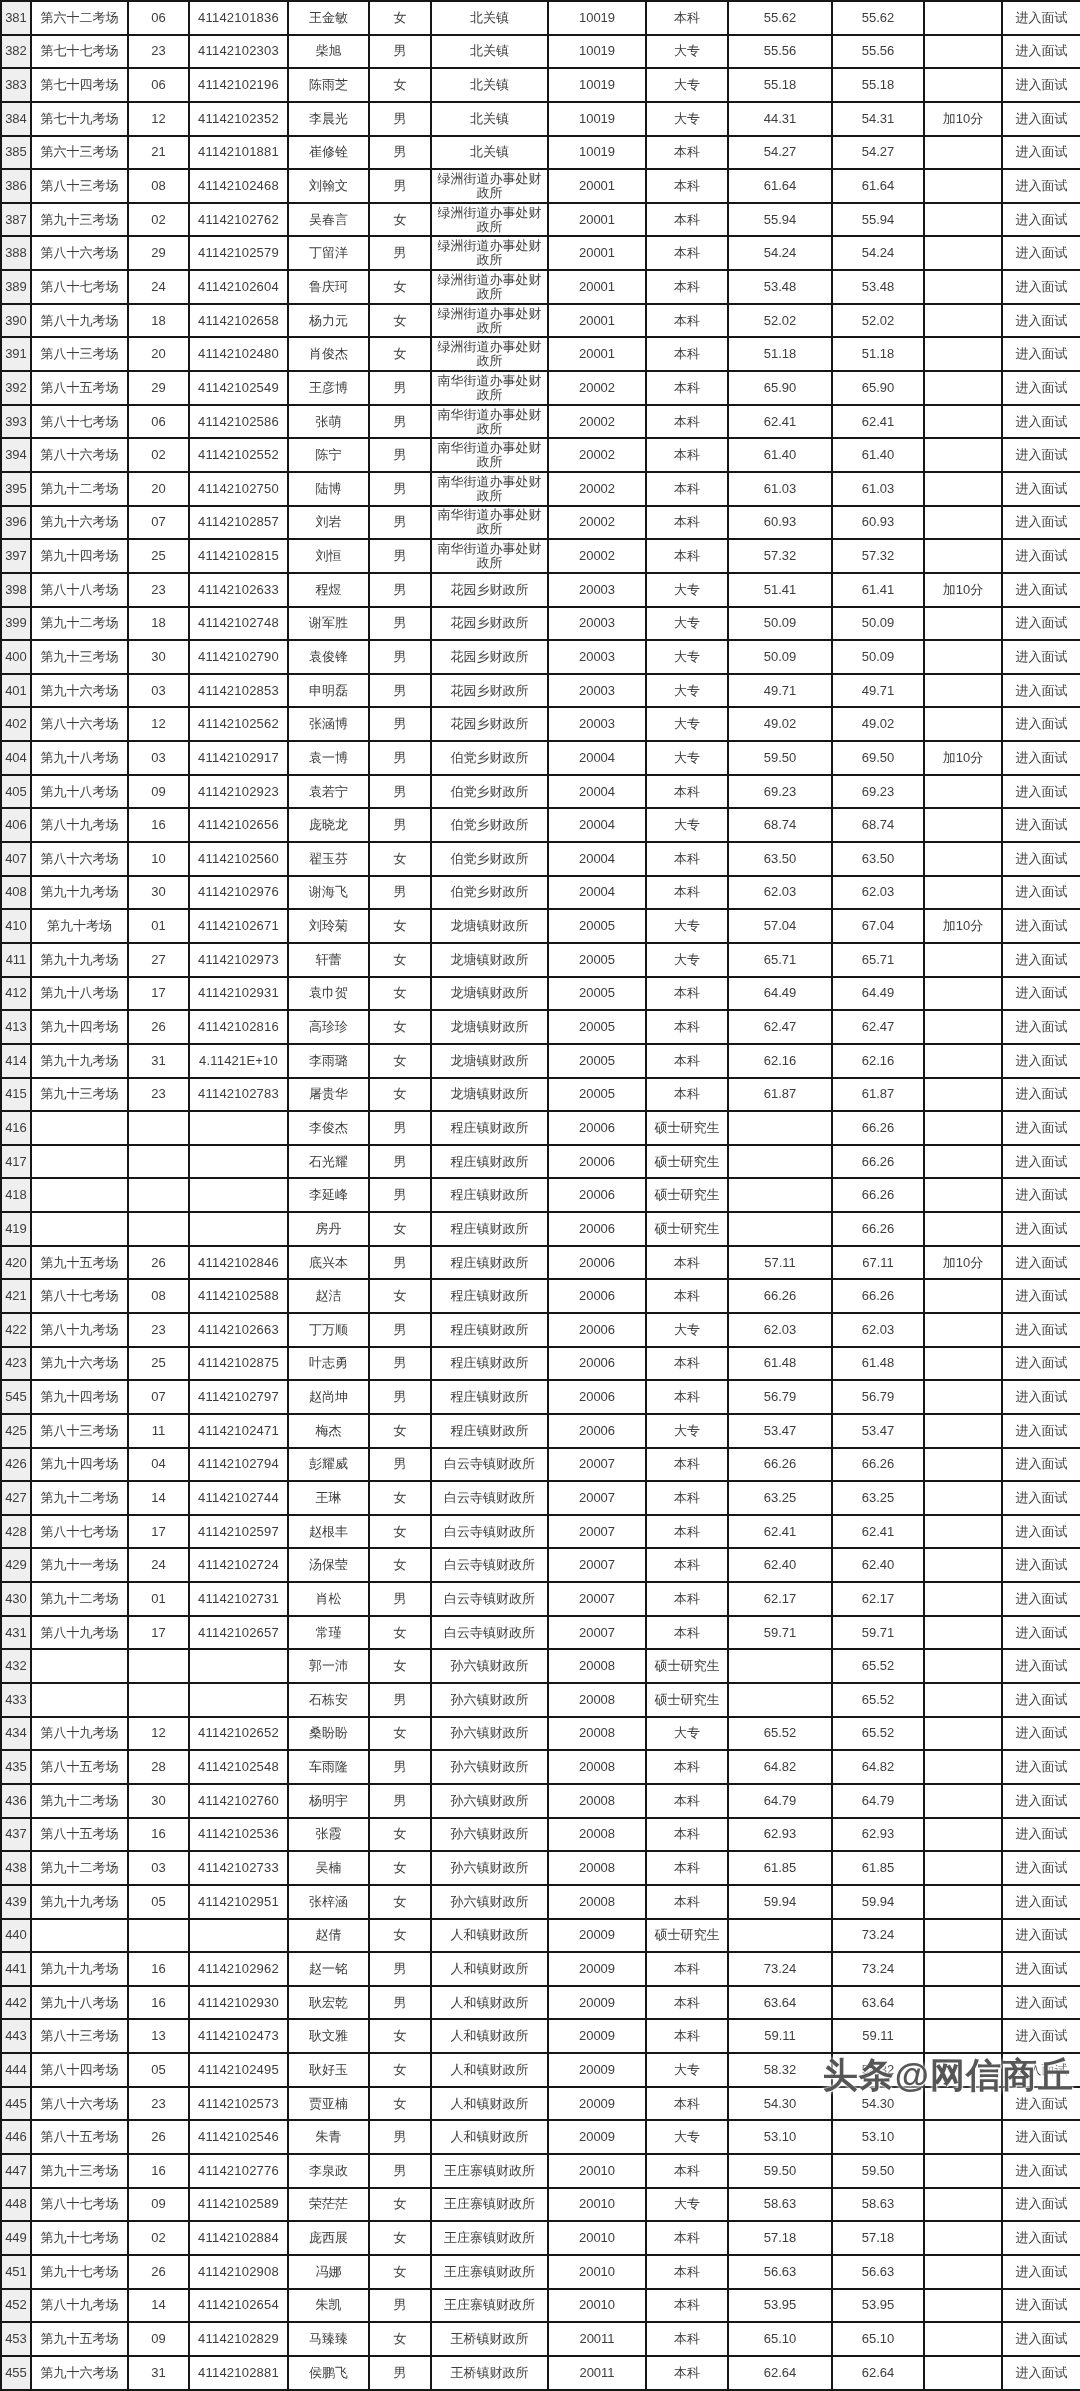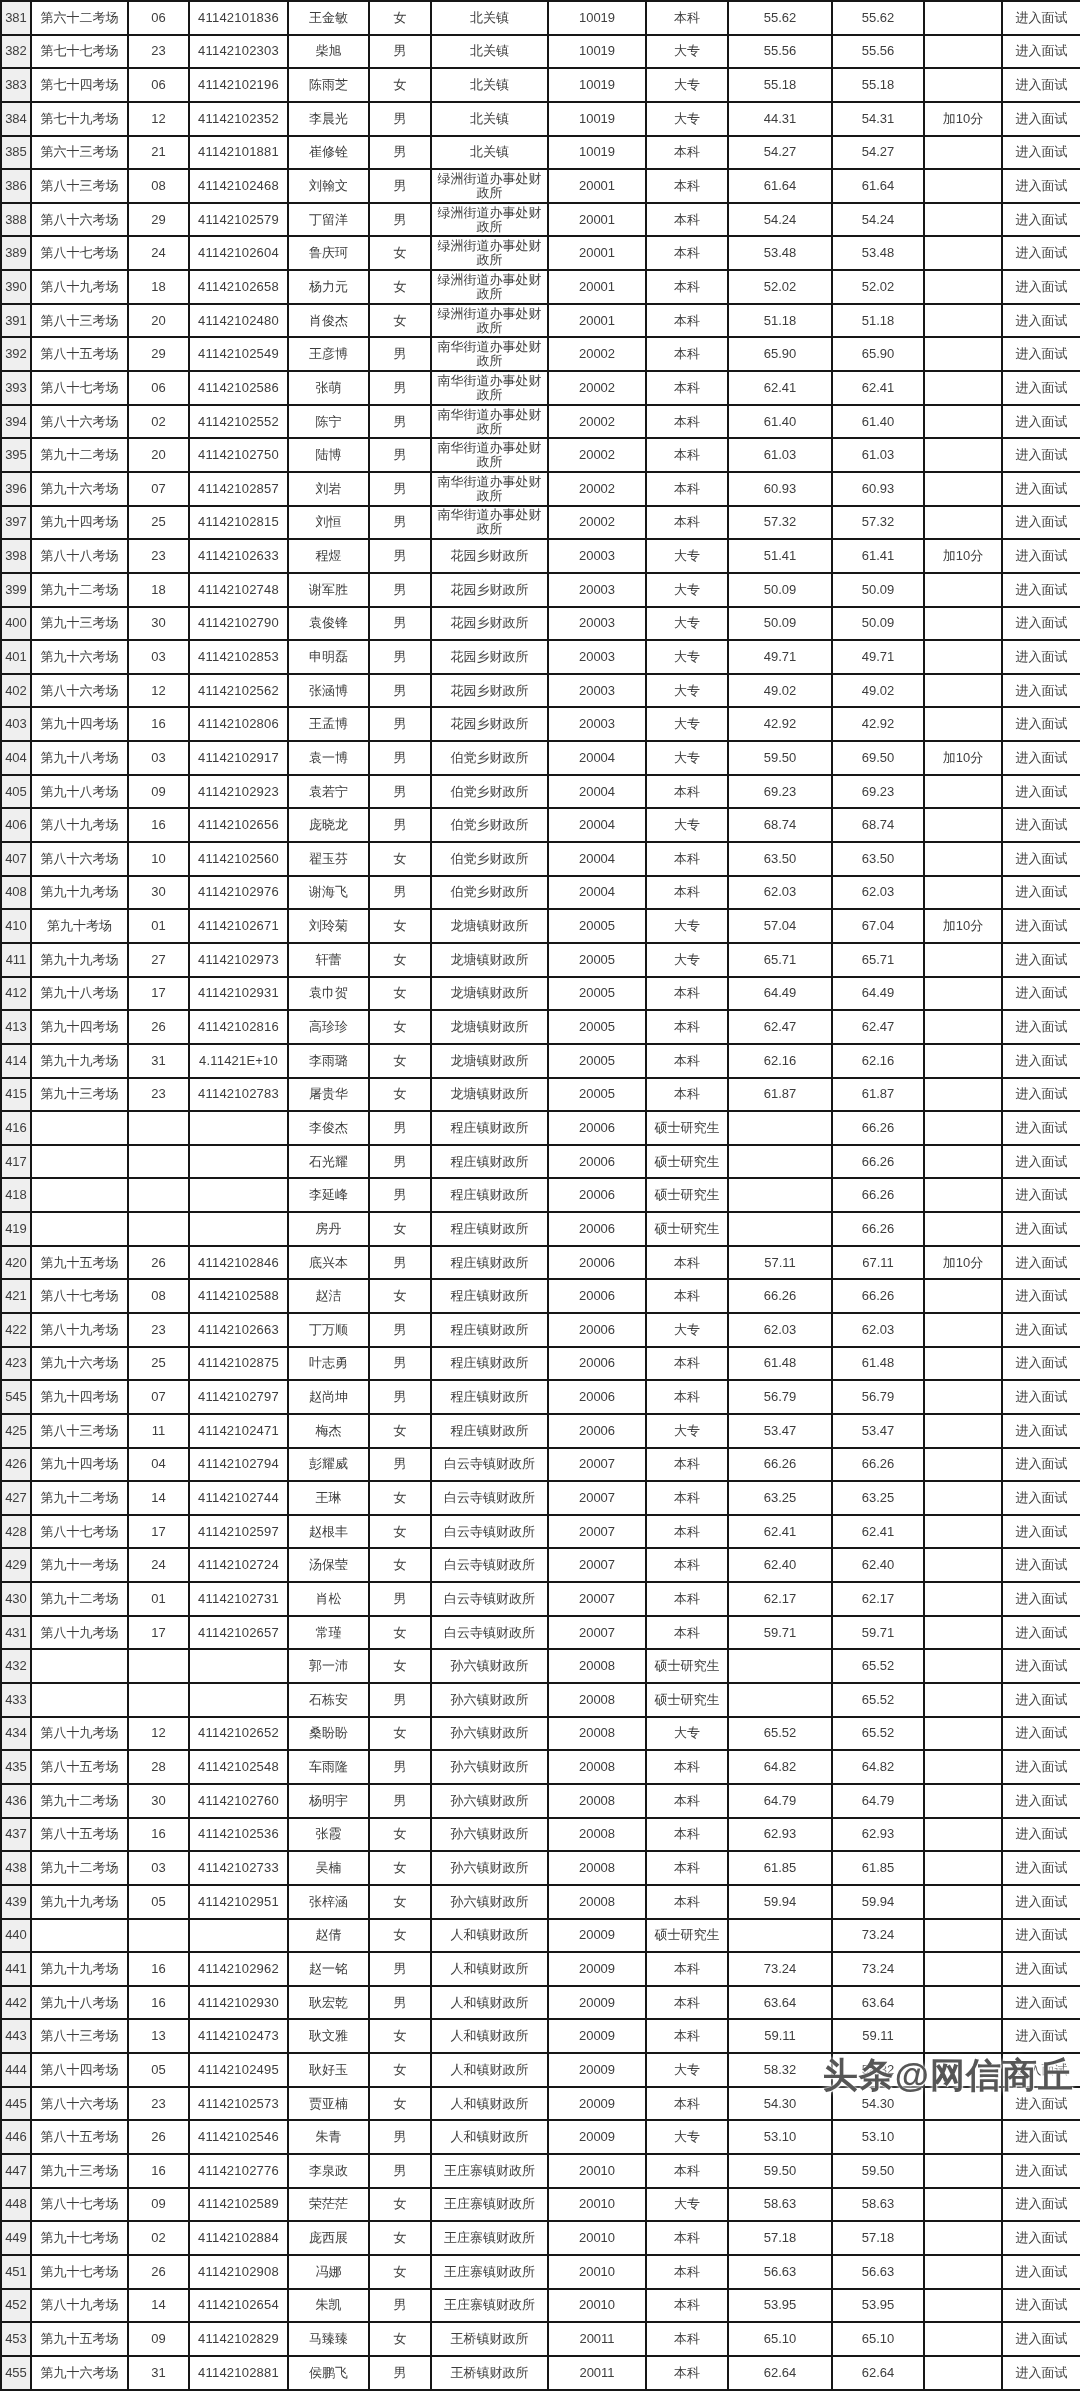--- a/index.html
+++ b/index.html
@@ -167,20 +167,35 @@
           <td class="c-gender">男</td>
           <td class="c-unit">绿洲街道办事处财政所</td>
           <td class="c-code">20001</td>
           <td class="c-education">本科</td>
           <td class="c-written_score">61.64</td>
           <td class="c-final_score">61.64</td>
           <td class="c-bonus"></td>
           <td class="c-result">进入面试</td>
         </tr>
         <tr>
+          <td class="c-no">387</td>
+          <td class="c-room">第九十三考场</td>
+          <td class="c-seat">02</td>
+          <td class="c-id">41142102762</td>
+          <td class="c-name">吴春言</td>
+          <td class="c-gender">女</td>
+          <td class="c-unit">绿洲街道办事处财政所</td>
+          <td class="c-code">20001</td>
+          <td class="c-education">本科</td>
+          <td class="c-written_score">55.94</td>
+          <td class="c-final_score">55.94</td>
+          <td class="c-bonus"></td>
+          <td class="c-result">进入面试</td>
+        </tr>
+        <tr>
           <td class="c-no">388</td>
           <td class="c-room">第八十六考场</td>
           <td class="c-seat">29</td>
           <td class="c-id">41142102579</td>
           <td class="c-name">丁留洋</td>
           <td class="c-gender">男</td>
           <td class="c-unit">绿洲街道办事处财政所</td>
           <td class="c-code">20001</td>
           <td class="c-education">本科</td>
           <td class="c-written_score">54.24</td>
@@ -388,35 +403,20 @@
           <td class="c-room">第八十六考场</td>
           <td class="c-seat">12</td>
           <td class="c-id">41142102562</td>
           <td class="c-name">张涵博</td>
           <td class="c-gender">男</td>
           <td class="c-unit">花园乡财政所</td>
           <td class="c-code">20003</td>
           <td class="c-education">大专</td>
           <td class="c-written_score">49.02</td>
           <td class="c-final_score">49.02</td>
-          <td class="c-bonus"></td>
-          <td class="c-result">进入面试</td>
-        </tr>
-        <tr>
-          <td class="c-no">403</td>
-          <td class="c-room">第九十四考场</td>
-          <td class="c-seat">16</td>
-          <td class="c-id">41142102806</td>
-          <td class="c-name">王孟博</td>
-          <td class="c-gender">男</td>
-          <td class="c-unit">花园乡财政所</td>
-          <td class="c-code">20003</td>
-          <td class="c-education">大专</td>
-          <td class="c-written_score">42.92</td>
-          <td class="c-final_score">42.92</td>
           <td class="c-bonus"></td>
           <td class="c-result">进入面试</td>
         </tr>
         <tr>
           <td class="c-no">404</td>
           <td class="c-room">第九十八考场</td>
           <td class="c-seat">03</td>
           <td class="c-id">41142102917</td>
           <td class="c-name">袁一博</td>
           <td class="c-gender">男</td>

